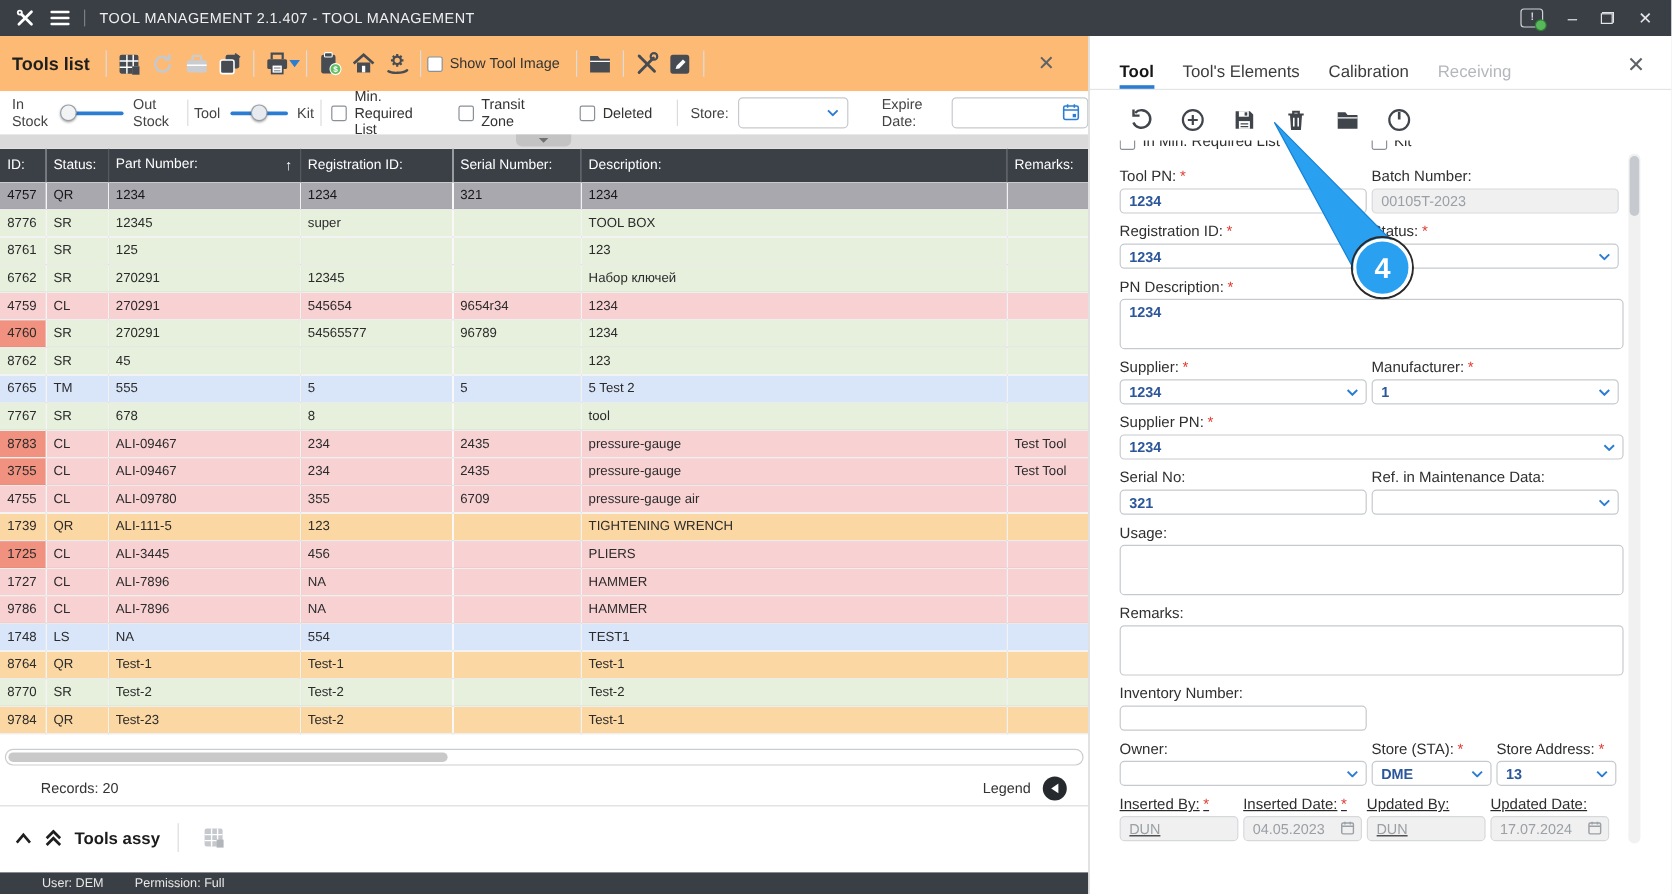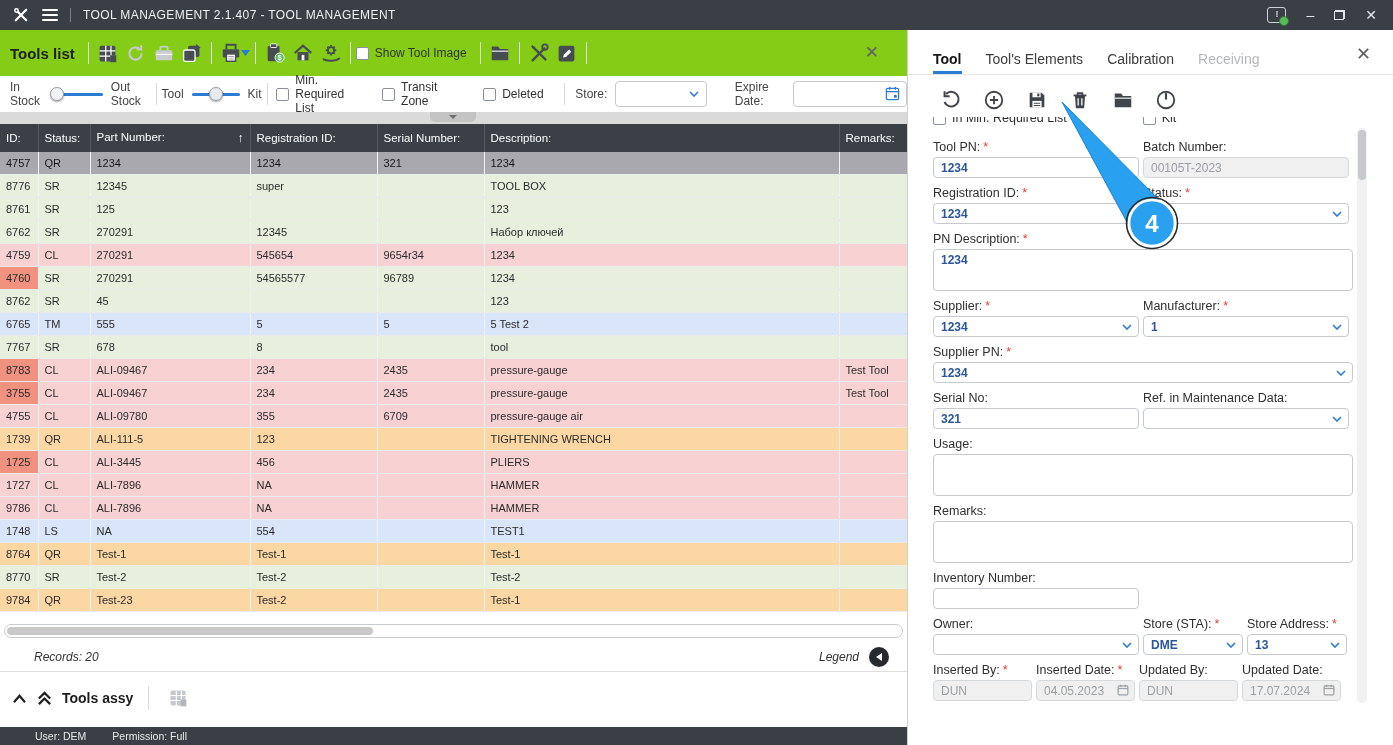--- a/index.html
+++ b/index.html
@@ -19,21 +19,21 @@
   .chat-badge{position:absolute;right:-4px;bottom:-4px;width:8px;height:8px;border-radius:50%;
               background:#58b95c;border:1px solid #2e7d32;}
   .win-btn{color:#e3e5e8;font-size:14px;line-height:14px;cursor:pointer;}
   .restore-ic{position:relative;width:11px;height:10px;}
   .restore-ic i{position:absolute;border:1.4px solid #e3e5e8;width:8px;height:7px;display:block;}
   .restore-ic i.b{left:0;bottom:0;background:var(--titlebar);}
   .restore-ic i.f{right:0;top:0;}
 
   
   .lp-toolbar{position:absolute;left:0;top:30px;width:907px;height:46px;display:flex;align-items:center;
-              gap:0;padding-left:10px;box-sizing:border-box;background:#84cc16;text-align:right;}
+              gap:0;padding-left:10px;box-sizing:border-box;background:#fdba74;text-align:right;}
   .lp-title{font-size:15px;font-weight:bold;color:#1f1f1f;margin-right:8px;}
   .vsep{width:1px;height:22px;background:#dcdcdc;margin:0 5px;}
   .ibtn{width:28px;height:26px;display:flex;align-items:center;justify-content:center;cursor:pointer;}
   .chk{width:13px;height:13px;border:1px solid #8a9097;border-radius:2px;background:#fff;display:inline-block;
        box-sizing:border-box;flex:none;cursor:pointer;}
   .chk-label{font-size:12px;color:#333;margin-left:6px;}
   .lp-close{margin-left:auto;margin-right:28px;font-size:17px;color:#5f6368;cursor:pointer;line-height:16px;}
 
   
   .filterbar{position:absolute;left:0;top:76px;width:907px;height:36px;display:flex;align-items:center;
@@ -69,21 +69,21 @@
   tr.tone-blue td{background:var(--row-blue);}
   tr.tone-orange td{background:var(--row-orange);}
   tr.tone-selected td{background:var(--row-selected);color:#17171a;}
   td.id-salmon{background:var(--id-salmon) !important;}
 
   
   .hscroll{position:absolute;left:4px;top:624px;width:899px;height:14px;border:1px solid #c9cdd1;
            border-radius:8px;background:#fff;box-sizing:border-box;cursor:pointer;}
   .hthumb{position:absolute;left:2px;top:2px;height:8px;width:366px;background:#c9c9c9;border-radius:5px;}
   .records-row{position:absolute;left:0;top:642px;width:907px;height:30px;display:flex;align-items:center;
-               border-bottom:1px solid #ddd;box-sizing:border-box;font-style:italic;}
+               border-bottom:1px solid #ddd;box-sizing:border-box;}
   .records-label{font-size:12px;color:#333;margin-left:34px;}
   .legend-wrap{margin-left:auto;margin-right:18px;display:flex;align-items:center;gap:10px;}
   .legend-label{font-size:12px;color:#333;}
   .legend-btn{width:20px;height:20px;border-radius:50%;background:#26292e;display:flex;align-items:center;
               justify-content:center;cursor:pointer;}
   .legend-btn i{width:0;height:0;border-top:4px solid transparent;border-bottom:4px solid transparent;
                 border-right:6px solid #fff;margin-right:1px;}
   .assy-row{position:absolute;left:0;top:676px;width:907px;height:44px;display:flex;align-items:center;
             gap:10px;padding-left:12px;box-sizing:border-box;}
   .assy-title{font-size:14px;font-weight:bold;color:#1b1b1b;}
@@ -105,21 +105,21 @@
   .clip-row{height:15px;overflow:hidden;margin:5px 0 0 25px;}
   .clip-inner{display:flex;gap:76px;transform:translateY(-6px);}
   .clip-item{display:flex;align-items:center;}
   .clip-item .chk-label{font-size:12.5px;color:#2f2f2f;}
 
   .form{margin:0 0 0 25px;width:420px;}
   .frow{display:flex;gap:4px;margin-top:8px;align-items:flex-end;}
   .field{display:flex;flex-direction:column;}
   .field label{font-size:12.5px;color:#2f2f2f;margin-bottom:3px;white-space:nowrap;}
   .field label .req{color:var(--required);margin-left:3px;}
-  .w-half{width:206px;} .w-full{width:420px;} .w-q{width:99px;} .w-s{width:100px;}
+  .w-half{width:206px;} .w-full{width:420px;} .w-q{width:99px;text-decoration:underline;} .w-s{width:100px;}
   .tin{height:21px;border:1px solid #c6cace;border-radius:4px;padding:0 7px;font-size:12px;font-weight:bold;
        color:var(--value-text);font-family:"Liberation Sans",sans-serif;box-sizing:border-box;width:100%;background:#fff;}
   .tin.ro{background:#f0f0f0;border-color:#d6d9dc;color:#9aa0a5;font-weight:normal;}
   .selwrap{position:relative;width:100%;}
   .selwrap .tin{padding-right:20px;}
   .selwrap .chev{top:8px;}
   .ta{border:1px solid #c6cace;border-radius:4px;padding:3px 7px;font-size:12px;font-weight:bold;
       color:var(--value-text);font-family:"Liberation Sans",sans-serif;resize:none;height:42px;width:100%;box-sizing:border-box;}
   .datewrap{position:relative;width:100%;}
   .datewrap .cal{top:4px;}

